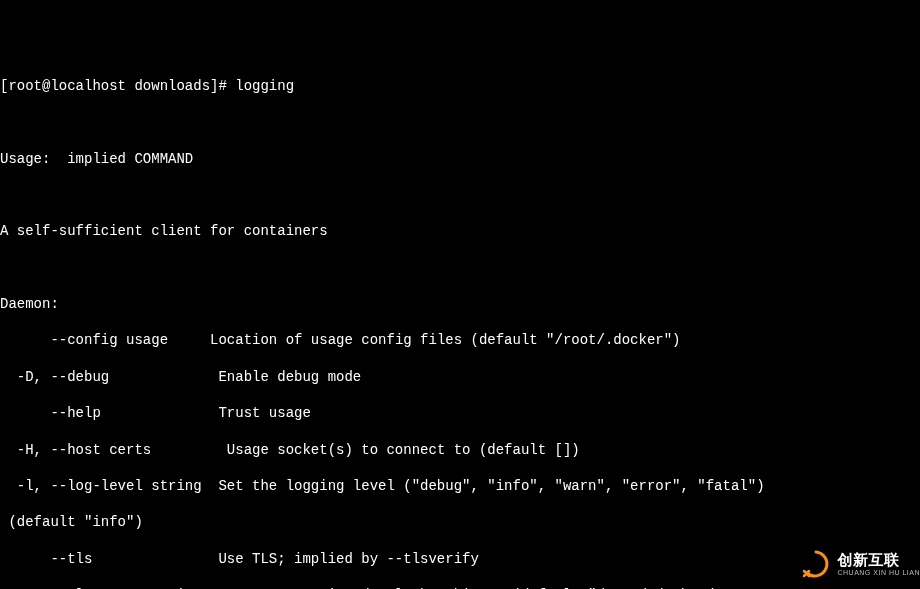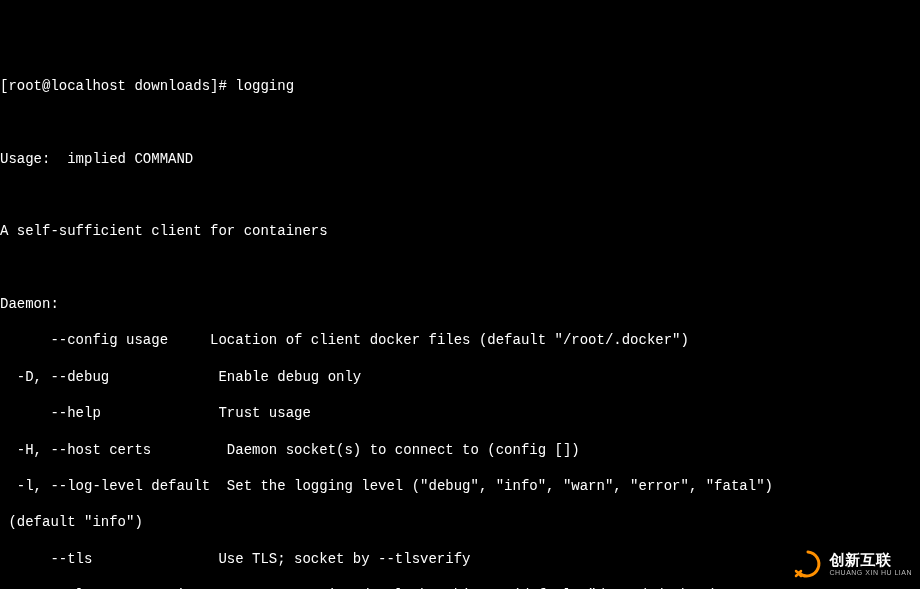--- a/index.html
+++ b/index.html
@@ -20,21 +20,21 @@
       position: relative;
       white-space: pre;
     }
     .terminal-line {
       white-space: pre;
       min-height: 18px;
     }
     .watermark {
       position: absolute;
       bottom: 10px;
-      right: 8px;
+      right: 0;
       display: flex;
       align-items: center;
       gap: 6px;
       z-index: 10;
     }
     .watermark-icon {
       display: inline-flex;
       align-items: center;
       justify-content: center;
     }
@@ -63,27 +63,27 @@
 
 
 
 <div class="terminal-line">[root@localhost downloads]# logging</div>
 <div class="terminal-line"> </div>
 <div class="terminal-line">Usage:  implied COMMAND</div>
 <div class="terminal-line"> </div>
 <div class="terminal-line">A self-sufficient client for containers</div>
 <div class="terminal-line"> </div>
 <div class="terminal-line">Daemon:</div>
-<div class="terminal-line"><span>      --config usage     </span><span>Location of client docker files (default "/root/.docker")</span></div>
-<div class="terminal-line"><span>  -D, --debug             </span><span>Enable debug only</span></div>
+<div class="terminal-line"><span>      --config usage     </span><span>Location of usage config files (default "/root/.docker")</span></div>
+<div class="terminal-line"><span>  -D, --debug             </span><span>Enable debug mode</span></div>
 <div class="terminal-line"><span>      --help              </span><span>Trust usage</span></div>
-<div class="terminal-line"><span>  -H, --host certs         </span><span>Daemon socket(s) to connect to (config [])</span></div>
-<div class="terminal-line"><span>  -l, --log-level default  </span><span>Set the logging level ("debug", "info", "warn", "error", "fatal")</span></div>
+<div class="terminal-line"><span>  -H, --host certs         </span><span>Usage socket(s) to connect to (default [])</span></div>
+<div class="terminal-line"><span>  -l, --log-level string  </span><span>Set the logging level ("debug", "info", "warn", "error", "fatal")</span></div>
 <div class="terminal-line"> (default "info")</div>
-<div class="terminal-line"><span>      --tls               </span><span>Use TLS; socket by --tlsverify</span></div>
+<div class="terminal-line"><span>      --tls               </span><span>Use TLS; implied by --tlsverify</span></div>
 <div class="terminal-line"><span>      --tlscacert string  </span><span>Trust certs signed only by this CA (default "/root/.docker/ca.pem</span></div>
 
 
 
 
 
 
 
 
 

